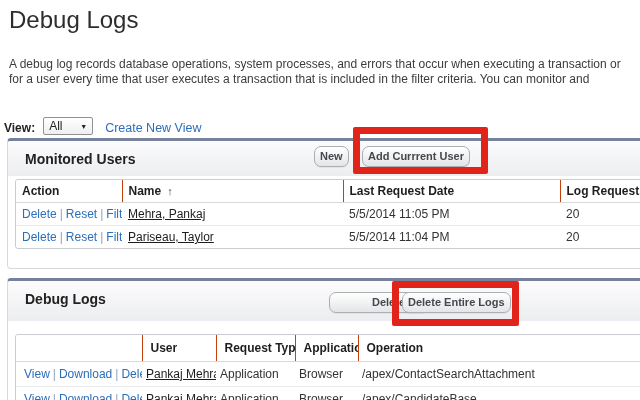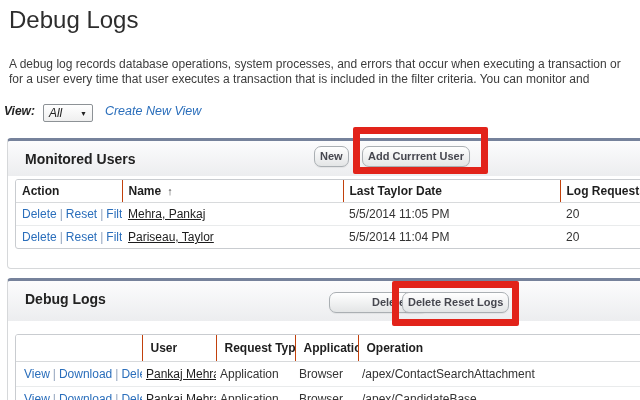--- a/index.html
+++ b/index.html
@@ -3,21 +3,21 @@
 <meta charset="utf-8">
 <style>
   html,body{margin:0;padding:0;}
   body{
     position:relative;width:640px;height:400px;overflow:hidden;background:#fff;
     font-family:"Liberation Sans",sans-serif;color:#333;
   }
   
   .page-title{position:absolute;left:9px;top:6px;font-size:24px;font-weight:400;color:#2d2d2d;margin:0;white-space:nowrap;}
   .desc{position:absolute;left:9px;top:57px;font-size:12px;line-height:15px;color:#3c3c3c;white-space:nowrap;}
-  .view-row{position:absolute;left:4px;top:104px;height:19px;font-size:12px;display:flex;align-items:flex-start;white-space:nowrap;font-style:italic;}
+  .view-row{position:absolute;left:4px;top:116px;height:19px;font-size:12px;display:flex;align-items:flex-end;white-space:nowrap;}
   .view-label{font-weight:bold;color:#222;margin-right:8px;}
   .dropdown{display:inline-flex;align-items:center;justify-content:space-between;width:38px;height:16px;
     padding:0 5px;border:1px solid #8d9296;border-radius:2px;background:linear-gradient(#ffffff,#efefef);
     color:#222;cursor:pointer;}
   .dd-arrow{font-size:7px;color:#222;margin-left:4px;}
   .blue-link{color:#2a6ebb;text-decoration:none;cursor:pointer;}
   .view-row .blue-link{margin-left:12px;font-size:12.5px;}
   
   .panel{position:absolute;left:7px;width:656px;background:#fff;border:1px solid #d6d8da;
     border-top:3px solid #76829b;border-radius:4px;box-sizing:border-box;}
@@ -84,21 +84,21 @@
       <colgroup>
           <col style="width:106px">
           <col style="width:221px">
           <col style="width:217px">
           <col style="width:158px">
         </colgroup>
       <thead>
         <tr>
           <th>Action</th>
           <th><span>Name</span><span class="sort-icon">↑</span></th>
-          <th><span>Last Taylor Date</span></th>
+          <th><span>Last Request Date</span></th>
           <th><span>Log Requests</span></th>
         </tr>
       </thead>
       <tbody>
         <tr>
           <td>
             <a class="alink">Delete</a><span class="pipe">|</span><a class="alink">Reset</a><span class="pipe">|</span><a class="alink">Filters</a>
           </td>
           <td><a class="namelink">Mehra, Pankaj</a></td>
           <td>5/5/2014 11:05 PM</td>
@@ -159,16 +159,16 @@
           <td>/apex/CandidateBase</td>
         </tr>
       </tbody>
     </table>
   </div>
 </section>
 
 <button class="btn" id="btn-new">New</button>
 <button class="btn" id="btn-add">Add Currrent User</button>
 <button class="btn" id="btn-delete-all">Delete All</button>
-<button class="btn" id="btn-delete-entire">Delete Reset Logs</button>
+<button class="btn" id="btn-delete-entire">Delete Entire Logs</button>
 
 <div class="redbox" id="redbox-add"></div>
 <div class="redbox" id="redbox-delete"></div>
 
 </body></html>

